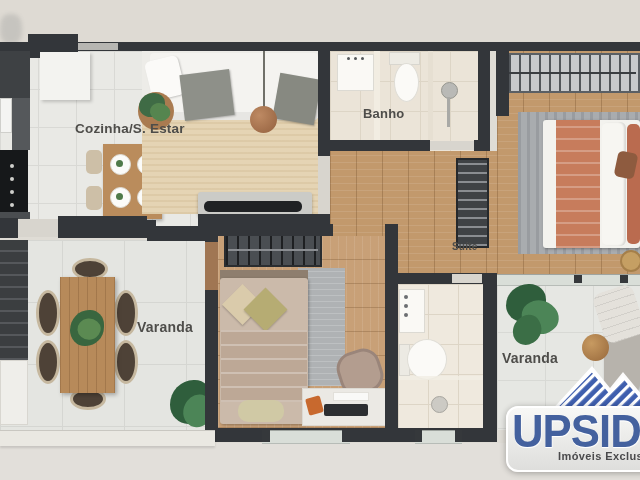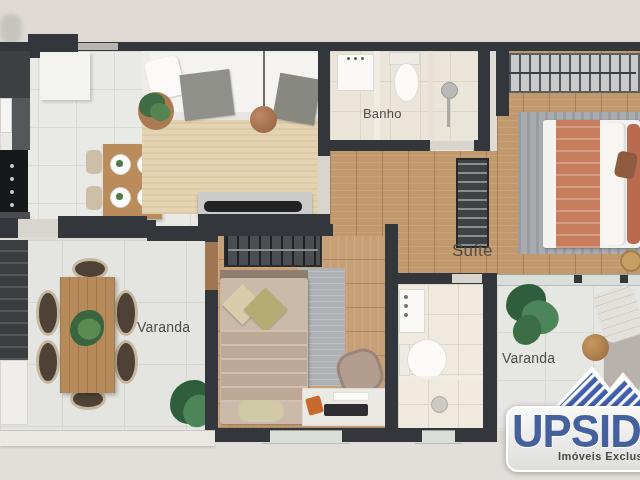--- a/index.html
+++ b/index.html
@@ -37,21 +37,21 @@
   .rod{position:absolute;left:2px;right:2px;height:2px;background:#3B3E42;}
   .rack{position:absolute;background-color:#3F4245;
         background-image:repeating-linear-gradient(0deg,#8A8D91 0 2px,transparent 2px 9px);
         border:2px solid #26292C;box-sizing:border-box;}
   .rugstripe{position:absolute;background-color:#A9ACAF;
         background-image:repeating-linear-gradient(90deg,#999CA0 0 3px,transparent 3px 9px);}
   .ruggray{position:absolute;background-color:#AFB2B4;
         background-image:repeating-linear-gradient(0deg,rgba(255,255,255,.18) 0 1px,transparent 1px 6px);}
   .rugbeige{position:absolute;background-color:#E5D4B4;
         background-image:repeating-linear-gradient(0deg,rgba(180,150,100,.16) 0 2px,transparent 2px 6px);}
-  .label{position:absolute;font-weight:400;color:#4E4D4A;white-space:nowrap;letter-spacing:.2px;}
+  .label{position:absolute;font-weight:700;color:#4E4D4A;white-space:nowrap;letter-spacing:.2px;}
   .blob{position:absolute;border-radius:58% 42% 55% 45%;}
   .circ{position:absolute;border-radius:50%;}
   .white-fixture{position:absolute;background:#FAF9F5;border:1px solid #DCDAD3;box-sizing:border-box;}
 </style>
 </head>
 <body>
 
 <div id="plan">
 
   <div class="abs" style="left:0;top:0;width:640px;height:43px;background:#DEDAD3;"></div>
@@ -203,22 +203,23 @@
   <div class="wall" style="left:483px;top:273px;width:14px;height:169px;"></div>
   <div class="wall" style="left:213px;top:428px;width:284px;height:14px;"></div>
   <div class="glass" style="left:262px;top:430px;width:88px;height:12px;"></div>
   <div class="clip" style="left:262px;top:430px;width:8px;height:12px;"></div>
   <div class="clip" style="left:342px;top:430px;width:8px;height:12px;"></div>
   <div class="glass" style="left:415px;top:430px;width:47px;height:12px;"></div>
   <div class="clip" style="left:415px;top:430px;width:7px;height:12px;"></div>
   <div class="clip" style="left:455px;top:430px;width:7px;height:12px;"></div>
   <div class="abs" style="left:0;top:430px;width:215px;height:15px;background:#EAE8E2;border-top:1px solid #C9C7C1;box-shadow:0 2px 2px rgba(0,0,0,.12);"></div>
 
+  <div class="label" style="left:75px;top:121px;font-size:13.5px;">Cozinha/S. Estar</div>
   <div class="label" style="left:363px;top:106px;font-size:13px;">Banho</div>
-  <div class="label" style="left:452px;top:241px;font-size:17px;">Suíte</div>
+  <div class="label" style="left:452px;top:241px;font-size:10px;">Suíte</div>
   <div class="label" style="left:137px;top:319px;font-size:14px;">Varanda</div>
   <div class="label" style="left:502px;top:350px;font-size:14px;">Varanda</div>
 
   <div class="abs" style="left:500px;top:358px;width:200px;height:115px;">
     <svg style="position:absolute;left:48px;top:4px;" width="110" height="52" viewBox="0 0 110 52">
       <defs>
         <pattern id="mstripe" width="8" height="8" patternTransform="rotate(45)" patternUnits="userSpaceOnUse">
           <rect width="8" height="8" fill="#3F5FAE"></rect>
           <rect width="3.2" height="8" fill="#FFFFFF"></rect>
         </pattern>

